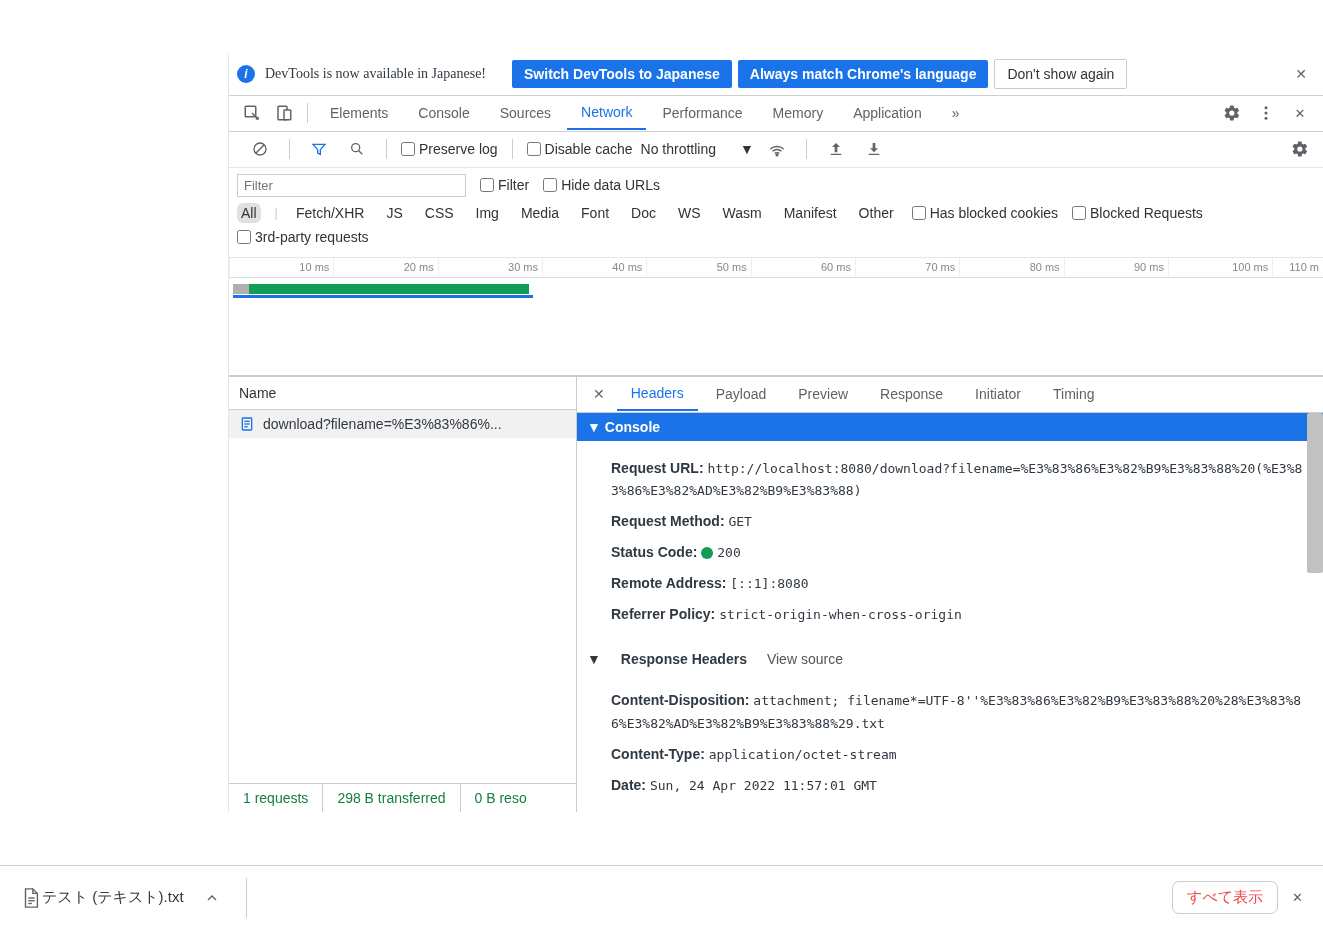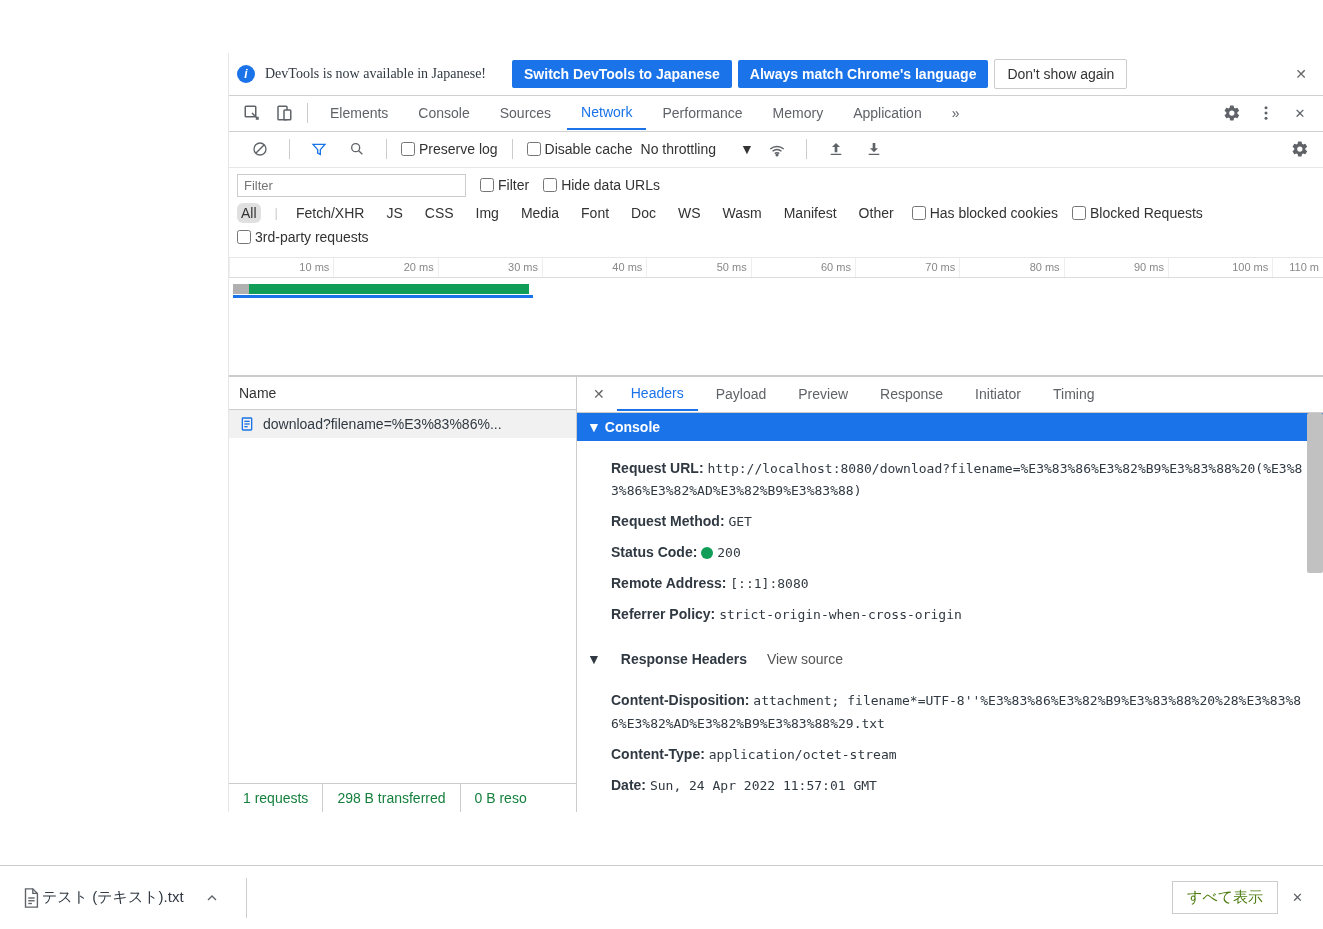--- a/index.html
+++ b/index.html
@@ -76,21 +76,21 @@
 
 .status-bar { display: flex; border-top: 1px solid #ccc; font-size: 14px; color: #15803d; }
 .status-bar > div { padding: 6px 14px; border-right: 1px solid #ccc; white-space: nowrap; }
 
 
 .dl-shelf { display: flex; align-items: center; height: 64px; border-top: 1px solid #ccc; padding: 0 20px; }
 .dl-item { display: flex; align-items: center; font-size: 15px; padding-right: 20px; }
 .file-ico { color: #5f6368; }
 .dl-div { width: 1px; height: 40px; background: #ccc; margin: 0 6px; }
 .dl-right { margin-left: auto; display: flex; align-items: center; gap: 14px; }
-.show-all { color: #4d7c0f; font-size: 15px; border: 1px solid #ccc; padding: 6px 14px; border-radius: 0; cursor: pointer; background: #fff; }
+.show-all { color: #ef4444; font-size: 15px; border: 1px solid #ccc; padding: 6px 14px; border-radius: 7px; cursor: pointer; background: #fff; }
 .chev { color: #5f6368; cursor: pointer; }
 
 svg { display: block; }
 </style>
 </head>
 <body>
 
 <div class="app">
   <div class="row" style="flex:1; overflow:hidden;">
     <div class="left-pad"></div>

